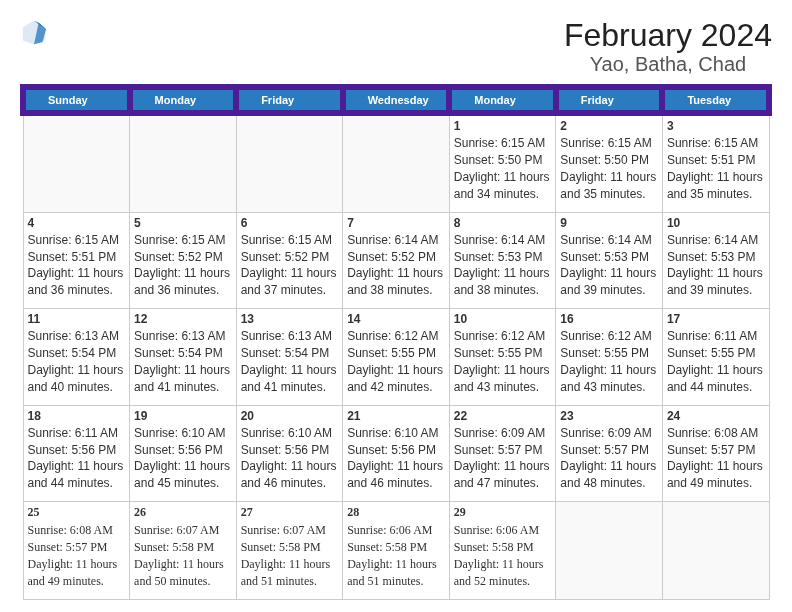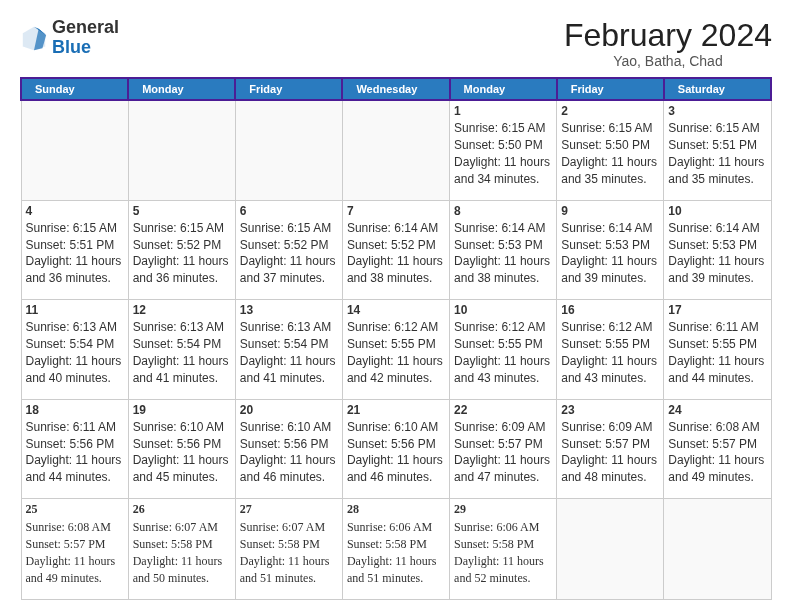--- a/index.html
+++ b/index.html
@@ -42,37 +42,37 @@
     .title-block {
       text-align: center;
     }
     .calendar-title {
       font-size: 32px;
       font-weight: 300;
       color: #222;
       line-height: 1.1;
     }
     .calendar-subtitle {
-      font-size: 14px;
+      font-size: 20px;
       color: #555;
     }
     .calendar-table {
       width: 100%;
       border-collapse: collapse;
       flex: 1;
       table-layout: fixed;
     }
     .calendar-table th {
       background-color: #2a7bbf;
       color: #fff;
       font-size: 11px;
       font-weight: bold;
-      padding: 4px 13px;
+      padding: 4px 22px;
       text-align: left;
-      border: 2px solid #4c1d95;
+      border: 6px solid #4c1d95;
     }
     .calendar-table td {
       border: 1px solid #ccc;
       vertical-align: top;
       padding: 3px 4px;
       font-size: 9.5px;
       color: #333;
       height: 88px;
       width: calc(100% / 7);
     }
@@ -99,41 +99,37 @@
 <body>
 
 <div class="page">
   <div class="header">
     <div class="logo">
       <svg class="logo-icon" viewBox="0 0 30 30">
         <polygon points="15,3 27,10 27,24 15,28 3,24 3,10" fill="#1a6eb5" opacity="0.15"></polygon>
         <polygon points="20,5 28,12 24,26 15,28" fill="#1a6eb5" opacity="0.7"></polygon>
         <polygon points="15,3 28,12 20,5" fill="#1a6eb5"></polygon>
       </svg>
-      <div class="logo-text">
-        <div><span class="general">General</span></div>
-        <div><span class="blue">Blue</span></div>
-      </div>
     </div>
     <div class="title-block">
       <div class="calendar-title">February 2024</div>
       <div class="calendar-subtitle">Yao, Batha, Chad</div>
     </div>
   </div>
 
   <table class="calendar-table">
     <thead>
       <tr>
       <th>Sunday</th>
           <th>Monday</th>
           <th>Friday</th>
           <th>Wednesday</th>
           <th>Monday</th>
           <th>Friday</th>
-          <th>Saturday</th>
+          <th>Tuesday</th>
         </tr>
     </thead>
     <tbody id="calendar-body">
     <tr>
           <td class="cell-empty"></td>
           <td class="cell-empty"></td>
           <td class="cell-empty"></td>
           <td class="cell-empty"></td>
           <td>
             <div class="day-number">1</div>

